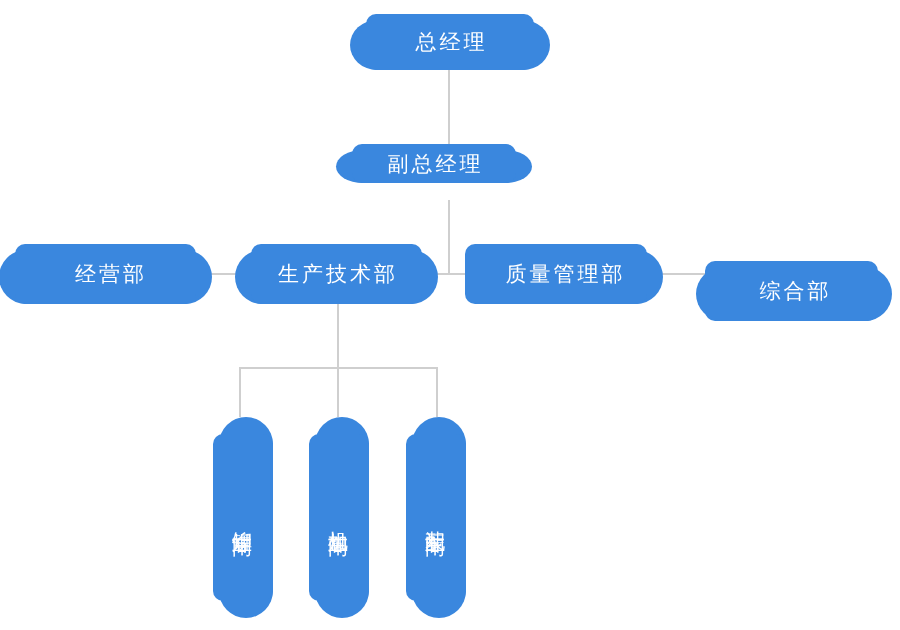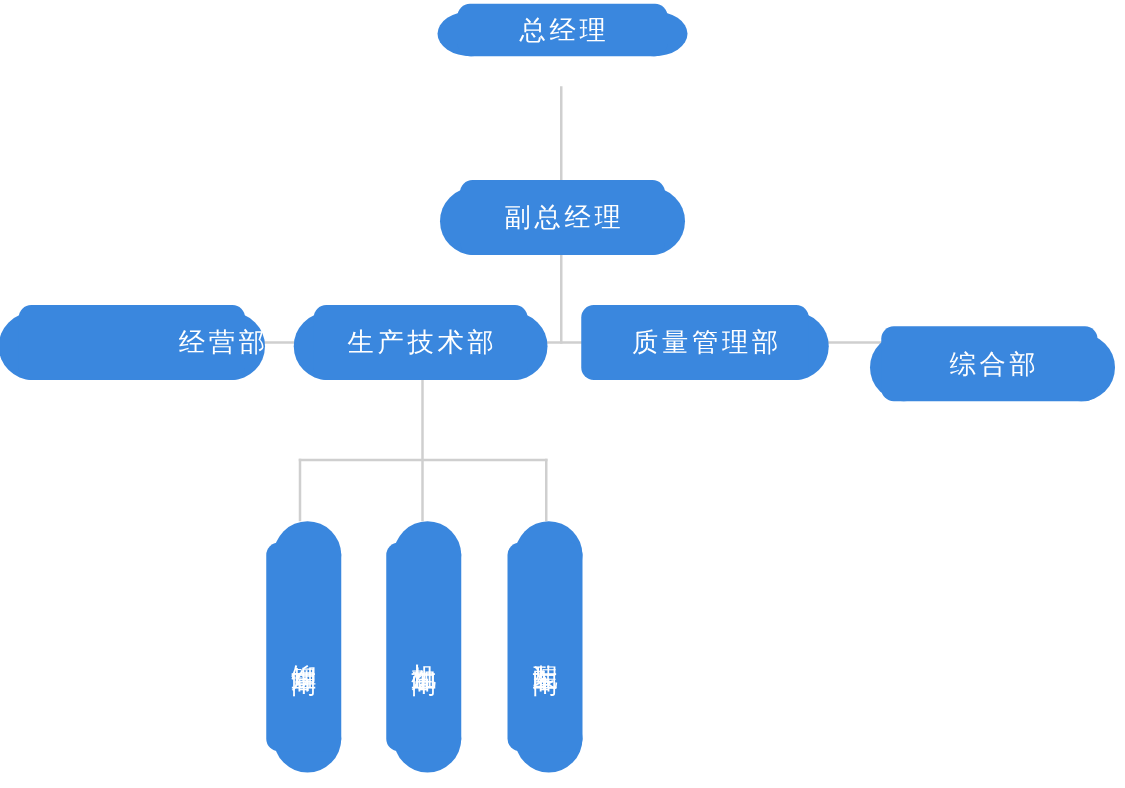--- a/index.html
+++ b/index.html
@@ -65,35 +65,35 @@
 <div class="canvas">
 
   <div class="line vline" style="left:448px;top:69px;height:76px;"></div>
   <div class="line vline" style="left:448px;top:200px;height:75px;"></div>
   <div class="line hline" style="left:110px;top:273px;width:684px;"></div>
   <div class="line vline" style="left:337px;top:304px;height:113px;"></div>
   <div class="line hline" style="left:239px;top:367px;width:199px;"></div>
   <div class="line vline" style="left:239px;top:367px;height:50px;"></div>
   <div class="line vline" style="left:436px;top:367px;height:50px;"></div>
 
-  <div class="hnode" style="left:350px;top:3px;width:200px;height:42px;">
+  <div class="hnode" style="left:350px;top:14px;width:200px;height:56px;">
     <div class="cap-l"></div>
     <div class="cap-r"></div>
     <div class="body"></div>
     <span class="label">总经理</span>
   </div>
 
-  <div class="hnode" style="left:352px;top:144px;width:196px;height:60px;">
+  <div class="hnode" style="left:336px;top:144px;width:196px;height:39px;">
     <div class="cap-l"></div>
     <div class="cap-r"></div>
     <div class="body"></div>
     <span class="label">副总经理</span>
   </div>
 
-  <div class="hnode" style="left:7px;top:244px;width:205px;height:60px;justify-content:flex-end;--bl:8px;--br:16px;">
+  <div class="hnode" style="left:7px;top:244px;width:205px;height:60px;--bl:8px;--br:16px;">
     <div class="cap-l" style="left:-8px;"></div>
     <div class="cap-r"></div>
     <div class="body"></div>
     <span class="label">经营部</span>
   </div>
 
   <div class="hnode" style="left:235px;top:244px;width:203px;height:60px;">
     <div class="cap-l"></div>
     <div class="cap-r"></div>
     <div class="body"></div>

